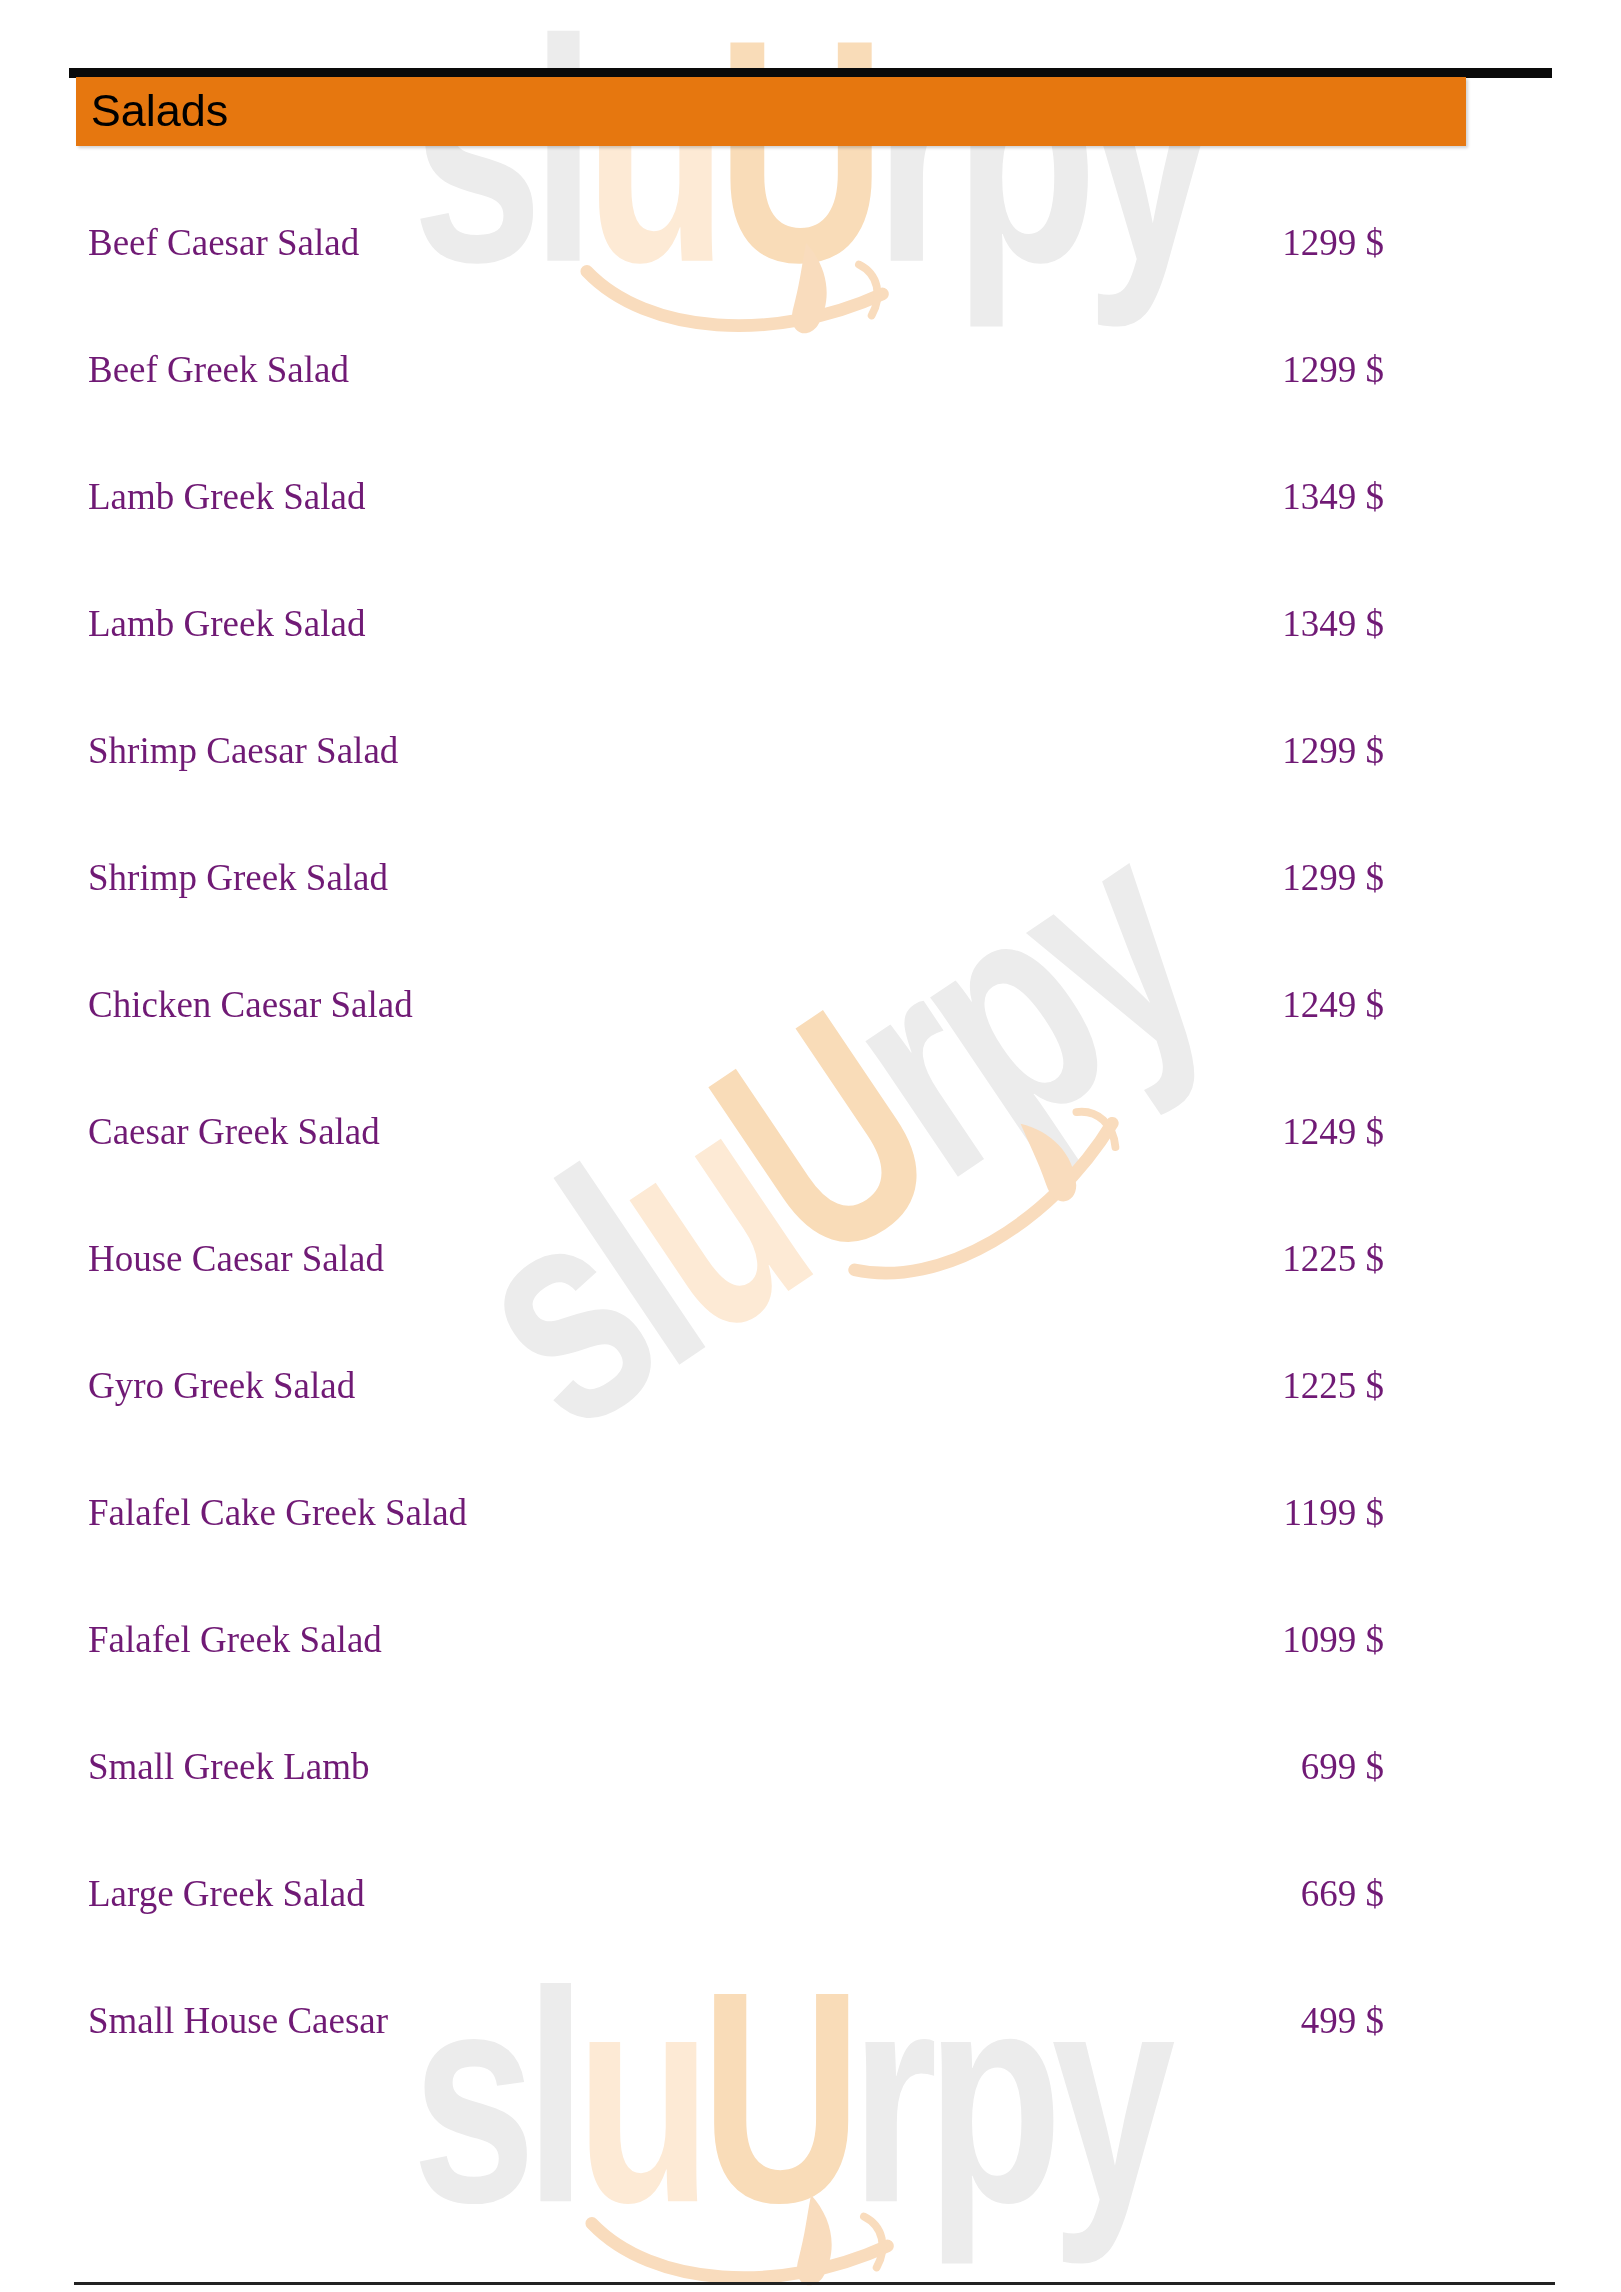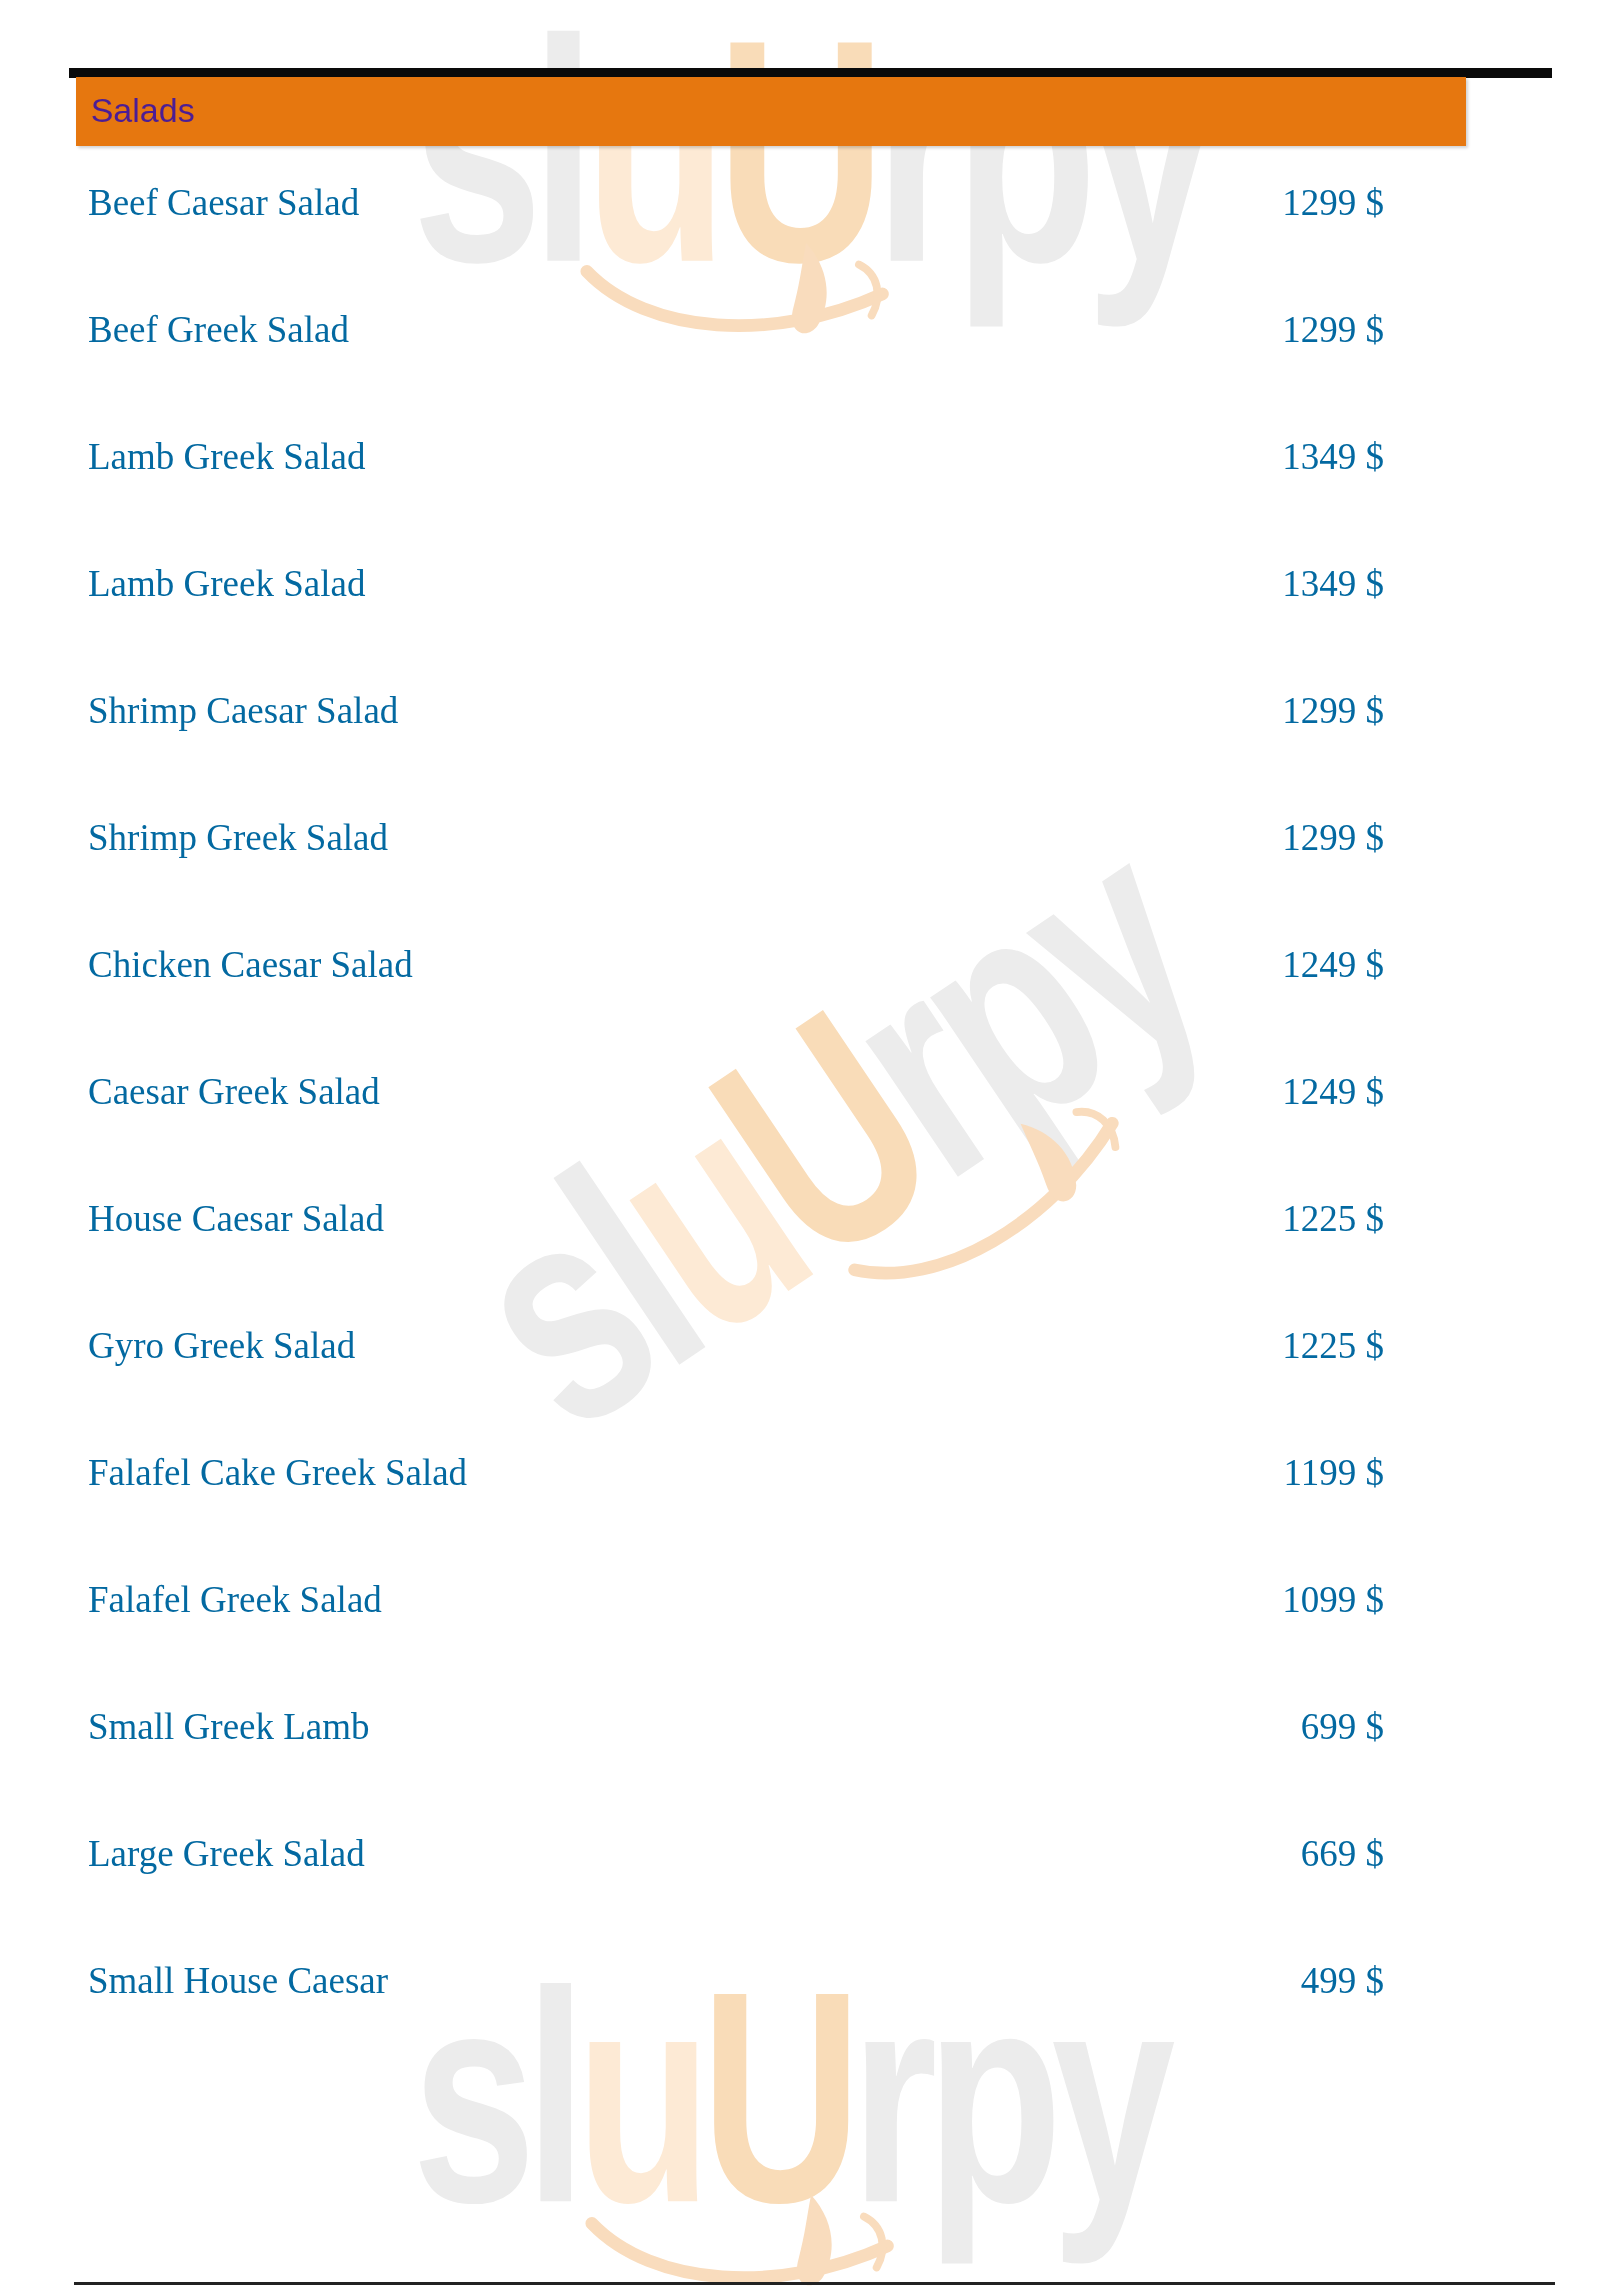--- a/index.html
+++ b/index.html
@@ -46,42 +46,43 @@
     background:#0a0a0a;
   }
   .banner {
     position:absolute; z-index:3;
     left:76px; top:77px; width:1390px; height:69px;
     background:#e6770f;
     box-shadow:2px 2px 2.9px rgba(0,0,0,0.18);
   }
   .banner-title {
     font-family:"Liberation Sans", sans-serif;
-    font-size:34px;
+    font-size:45px;
     line-height:67px;
-    color:#4c1d95;
+    color:#000000;
     padding-left:14.7px;
     display:block;
   }
 
   
   .menu-list {
     position:absolute; z-index:2;
     left:88px; top:184px; width:1296px;
   }
   .menu-row {
     height:127px;
     display:flex;
     justify-content:space-between;
     align-items:flex-start;
   }
   .item-name, .item-price {
     font-size:37px;
     line-height:1;
-    color:#0369a1;
+    color:#701a75;
+    margin-top:40px;
   }
   .item-price { text-align:center; }
 
   
   .bottom-line {
     position:absolute; z-index:3;
     left:74px; top:2282px; width:1481px; height:2.9px;
     background:#222222;
   }
 </style>

